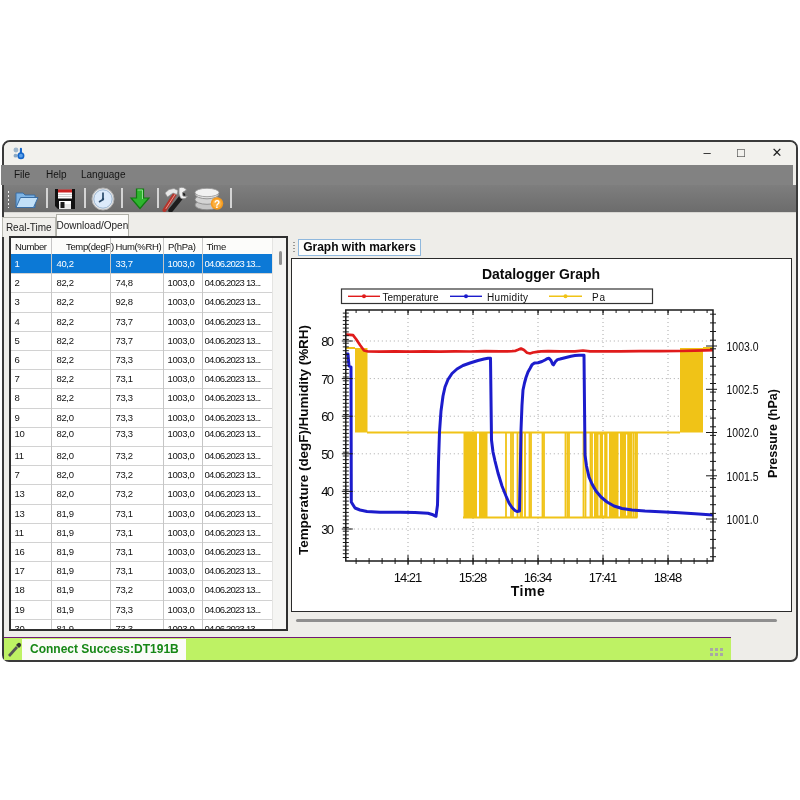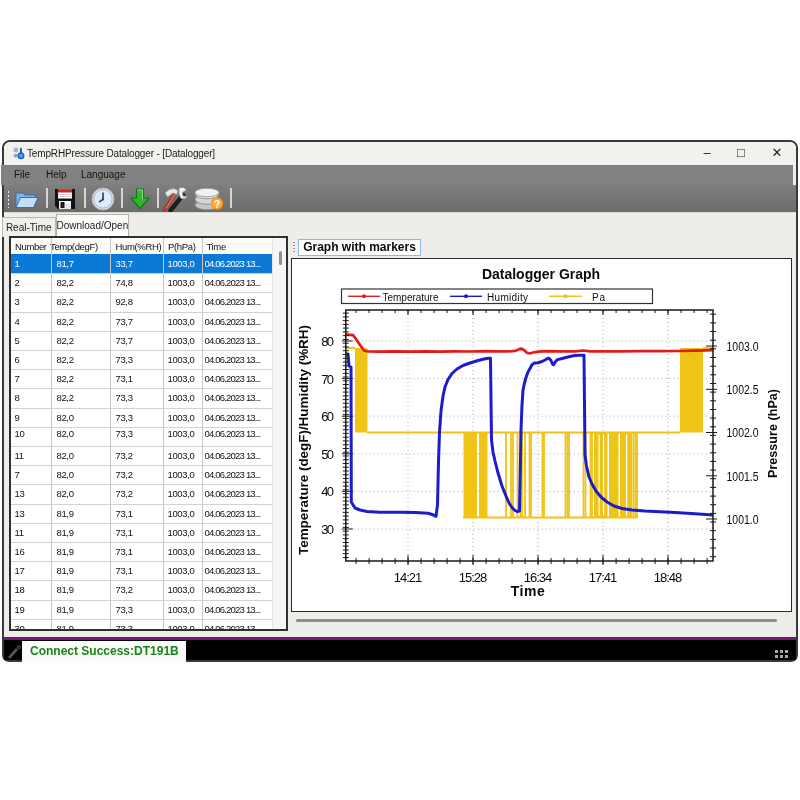--- a/index.html
+++ b/index.html
@@ -23,21 +23,21 @@
 .row.sel{background:#0c79d6;color:#fff}
 .row .c{position:absolute;top:4px}
 .c1{left:3.5px}.c2{left:45.5px}.c3{left:104.5px}.c4{left:156.5px}.c5{left:193.5px;width:66px;white-space:nowrap;overflow:hidden;letter-spacing:-0.8px}
 .vline{position:absolute;top:0;width:1px;height:391px;background:#c6c6c6;z-index:6}
 .hline{position:absolute;left:0;width:261px;height:1px;background:#d2d2d2;z-index:5}
 #scroll{left:272px;top:238px;width:13.5px;height:391px;background:#f5f5f3;border-left:1px solid #e4e4e2;z-index:6}
 #thumb{position:absolute;left:5.5px;top:13px;width:3px;height:14px;background:#909090;border-radius:1.5px}
 #gwm{left:298px;top:239px;width:123px;height:16.5px;background:#fdfdfb;border:1px solid #8fb8dd;font-size:12px;font-weight:bold;color:#0a0a0a;line-height:15px;text-align:center;z-index:2}
 #chartbox{left:291px;top:257.5px;width:501px;height:354px;background:#fff;border:1.5px solid #2a2a2a;z-index:1}
 #grayline{left:296px;top:619px;width:481px;height:2.5px;background:#8f8f8f;border-radius:2px;z-index:2}
-#status{left:4px;top:637px;width:792px;height:23px;background:#000000;border-top:3px solid #701a75;z-index:1}
+#status{left:4px;top:637px;width:727px;height:23px;background:#bef264;border-top:1px solid #701a75;z-index:1}
 #statbox{position:absolute;left:18px;top:1px;width:164px;height:21px;background:#fbfbf9}
 #stattext{position:absolute;left:26px;top:4px;font-size:12px;font-weight:bold;color:#168716}
 .grip{position:absolute;left:3px;top:5px;width:3px;height:18px;background-image:radial-gradient(circle,#ededed 35%,transparent 42%);background-size:3px 4px}
 svg.icon{position:absolute;top:1px}
 .lt{font:10px "Liberation Sans",sans-serif;fill:#111}
 .xt{font:13px "Liberation Sans",sans-serif;fill:#0a0a0a;text-anchor:middle}
 .ytl{font:13px "Liberation Sans",sans-serif;fill:#0a0a0a;text-anchor:end}
 .ytr{font:13px "Liberation Sans",sans-serif;fill:#0a0a0a;text-anchor:start}
 .bt{font:bold 13.5px "Liberation Sans",sans-serif;fill:#0a0a0a}
 .bt2{font:bold 12.5px "Liberation Sans",sans-serif;fill:#0a0a0a}
@@ -49,21 +49,20 @@
 </style></head><body>
 <div class="abs" id="winborder"></div>
 <div class="abs" id="title">
   <svg id="appicon" viewBox="0 0 16 16">
       <circle cx="4.5" cy="4.5" r="2.8" fill="#9db6cc"></circle>
       <circle cx="4" cy="11" r="2.2" fill="#8aa8c4"></circle>
       <rect x="9" y="2" width="2.4" height="8" rx="1.2" fill="#1565c8"></rect>
       <circle cx="10.2" cy="11" r="4" fill="#1565c8"></circle>
       <circle cx="10.2" cy="11" r="2.2" fill="#5ba0ea"></circle>
     </svg>
-  <span class="txt">TempRHPressure Datalogger - [Datalogger]</span>
   <span class="wbtn" style="right:72px">–</span>
   <span class="wbtn" style="right:38px;font-size:13px">□</span>
   <span class="wbtn" style="right:2px">✕</span>
 </div>
 <div class="abs" id="menu">
     <span style="left:13px">File</span>
     <span style="left:45px">Help</span>
     <span style="left:80px">Language</span>
   </div>
 <div class="abs" id="toolbar">
@@ -113,28 +112,28 @@
       <text x="25" y="21.5" font-size="10" font-weight="bold" fill="#fff" text-anchor="middle">?</text>
   </svg>
   <div class="sep" style="left:226px"></div>
 </div>
 <div class="tab" id="tab1">Real-Time</div>
 <div class="tab" id="tab2">Download/Open</div>
 <div class="abs" id="table"></div>
 <div id="tblclip" class="abs">
 <div id="thead">
       <div style="left:4px">Number</div>
-      <div style="left:39px">Temp(degF)</div>
+      <div style="left:55px">Temp(degF)</div>
       <div style="left:104.5px">Hum(%RH)</div>
       <div style="left:157px">P(hPa)</div>
       <div style="left:195.5px">Time</div>
     </div>
 <div class="row sel" style="top:16.0px">
       <div class="c c1">1</div>
-      <div class="c c2">81,7</div>
+      <div class="c c2">40,2</div>
       <div class="c c3">33,7</div>
       <div class="c c4">1003,0</div>
       <div class="c c5">04.06.2023 13...</div>
     </div>
 <div class="row" style="top:35.2px">
       <div class="c c1">2</div>
       <div class="c c2">82,2</div>
       <div class="c c3">74,8</div>
       <div class="c c4">1003,0</div>
       <div class="c c5">04.06.2023 13...</div>

